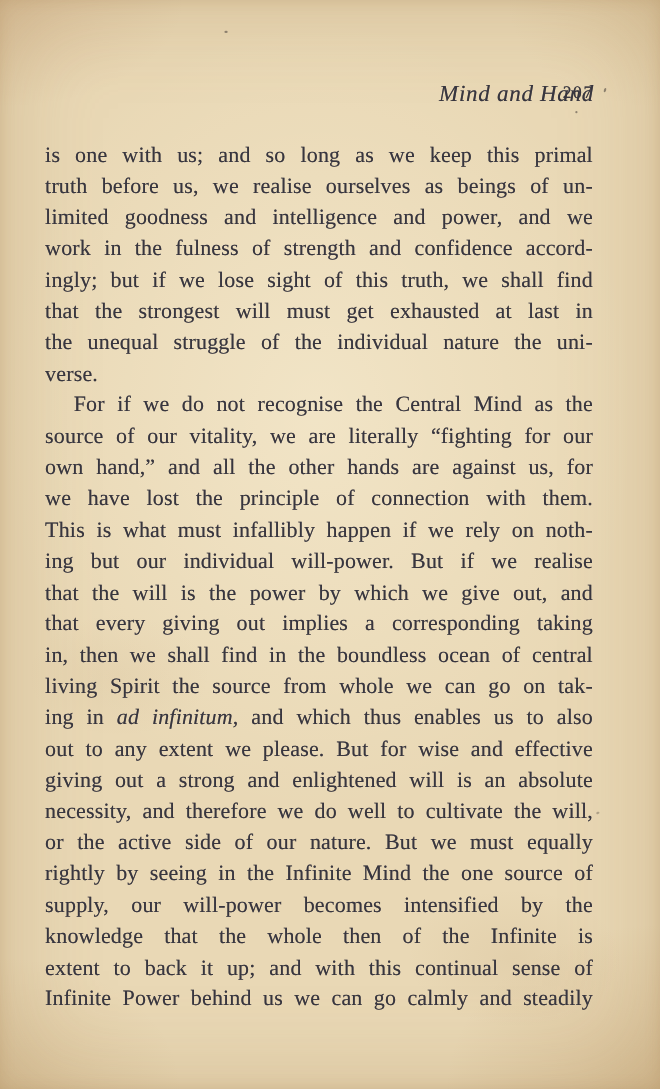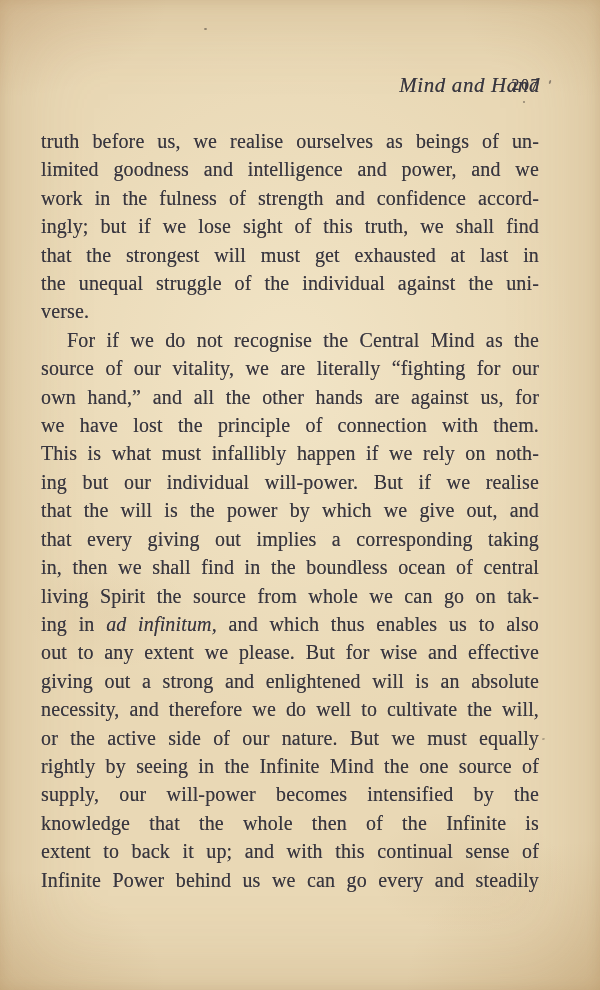--- a/index.html
+++ b/index.html
@@ -87,45 +87,46 @@
 </style>
 </head>
 <body>
 
 <div class="page" style="background-color: rgb(233, 216, 181); color: rgb(56, 54, 63);">
   <div class="running-head">
     <span class="head-title">Mind and Hand</span>
     <span class="page-num">207</span>
   </div>
   <div class="text-block">
+      <div class="line"><span>is one with us; and so long as we keep this primal</span></div>
       <div class="line"><span>truth before us, we realise ourselves as beings of un-</span></div>
       <div class="line"><span>limited goodness and intelligence and power, and we</span></div>
       <div class="line"><span>work in the fulness of strength and confidence accord-</span></div>
       <div class="line"><span>ingly; but if we lose sight of this truth, we shall find</span></div>
       <div class="line"><span>that the strongest will must get exhausted at last in</span></div>
-      <div class="line"><span>the unequal struggle of the individual against the uni-</span></div>
+      <div class="line"><span>the unequal struggle of the individual nature the uni-</span></div>
       <div class="line last"><span>verse.</span></div>
       <div class="line indent"><span>For if we do not recognise the Central Mind as the</span></div>
       <div class="line"><span>source of our vitality, we are literally “fighting for our</span></div>
       <div class="line"><span>own hand,” and all the other hands are against us, for</span></div>
       <div class="line"><span>we have lost the principle of connection with them.</span></div>
       <div class="line"><span>This is what must infallibly happen if we rely on noth-</span></div>
       <div class="line"><span>ing but our individual will-power.  But if we realise</span></div>
       <div class="line"><span>that the will is the power by which we give out, and</span></div>
       <div class="line"><span>that every giving out implies a corresponding taking</span></div>
       <div class="line"><span>in, then we shall find in the boundless ocean of central</span></div>
       <div class="line"><span>living Spirit the source from whole we can go on tak-</span></div>
       <div class="line"><span>ing in </span><em>ad infinitum,</em><span> and which thus enables us to also</span></div>
       <div class="line"><span>out to any extent we please.  But for wise and effective</span></div>
       <div class="line"><span>giving out a strong and enlightened will is an absolute</span></div>
       <div class="line"><span>necessity, and therefore we do well to cultivate the will,</span></div>
       <div class="line"><span>or the active side of our nature.  But we must equally</span></div>
       <div class="line"><span>rightly by seeing in the Infinite Mind the one source of</span></div>
       <div class="line"><span>supply, our will-power becomes intensified by the</span></div>
       <div class="line"><span>knowledge that the whole then of the Infinite is</span></div>
       <div class="line"><span>extent to back it up; and with this continual sense of</span></div>
-      <div class="line"><span>Infinite Power behind us we can go every and steadily</span></div>
+      <div class="line"><span>Infinite Power behind us we can go calmly and steadily</span></div>
     </div>
   <div class="speck s1"></div>
   <div class="speck s2"></div>
   <div class="speck s3"></div>
   <div class="speck s4"></div>
 </div>
 
 </body></html>

